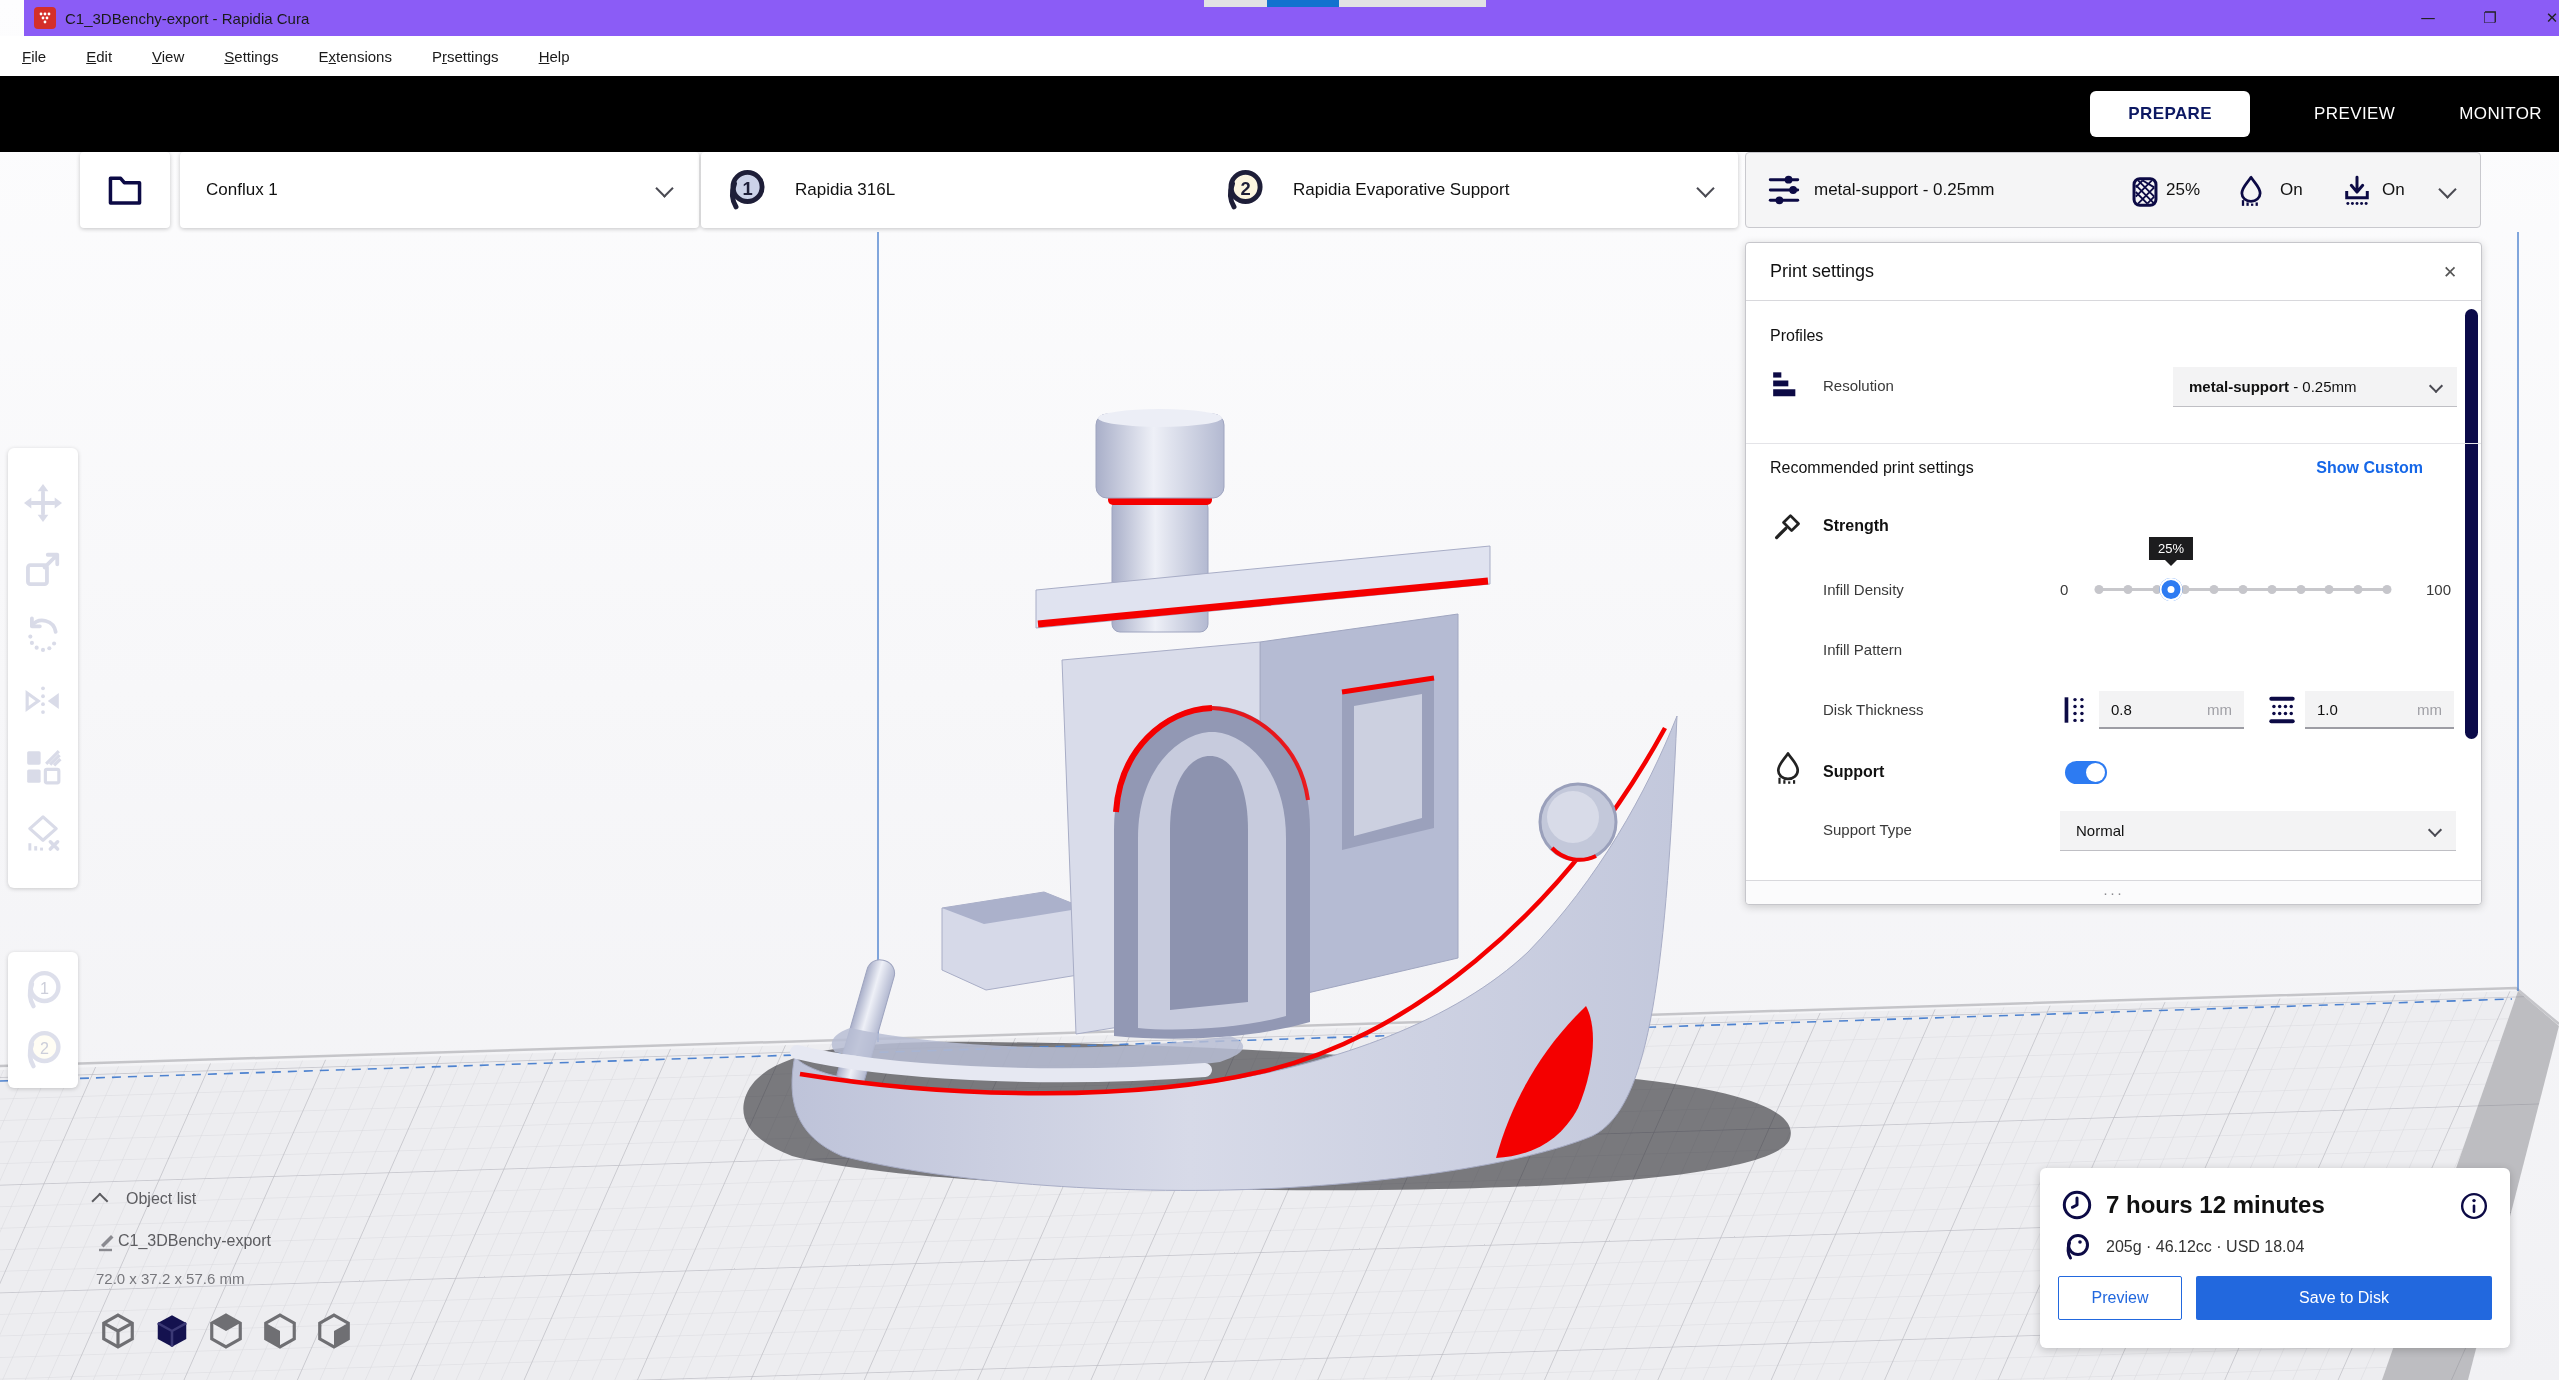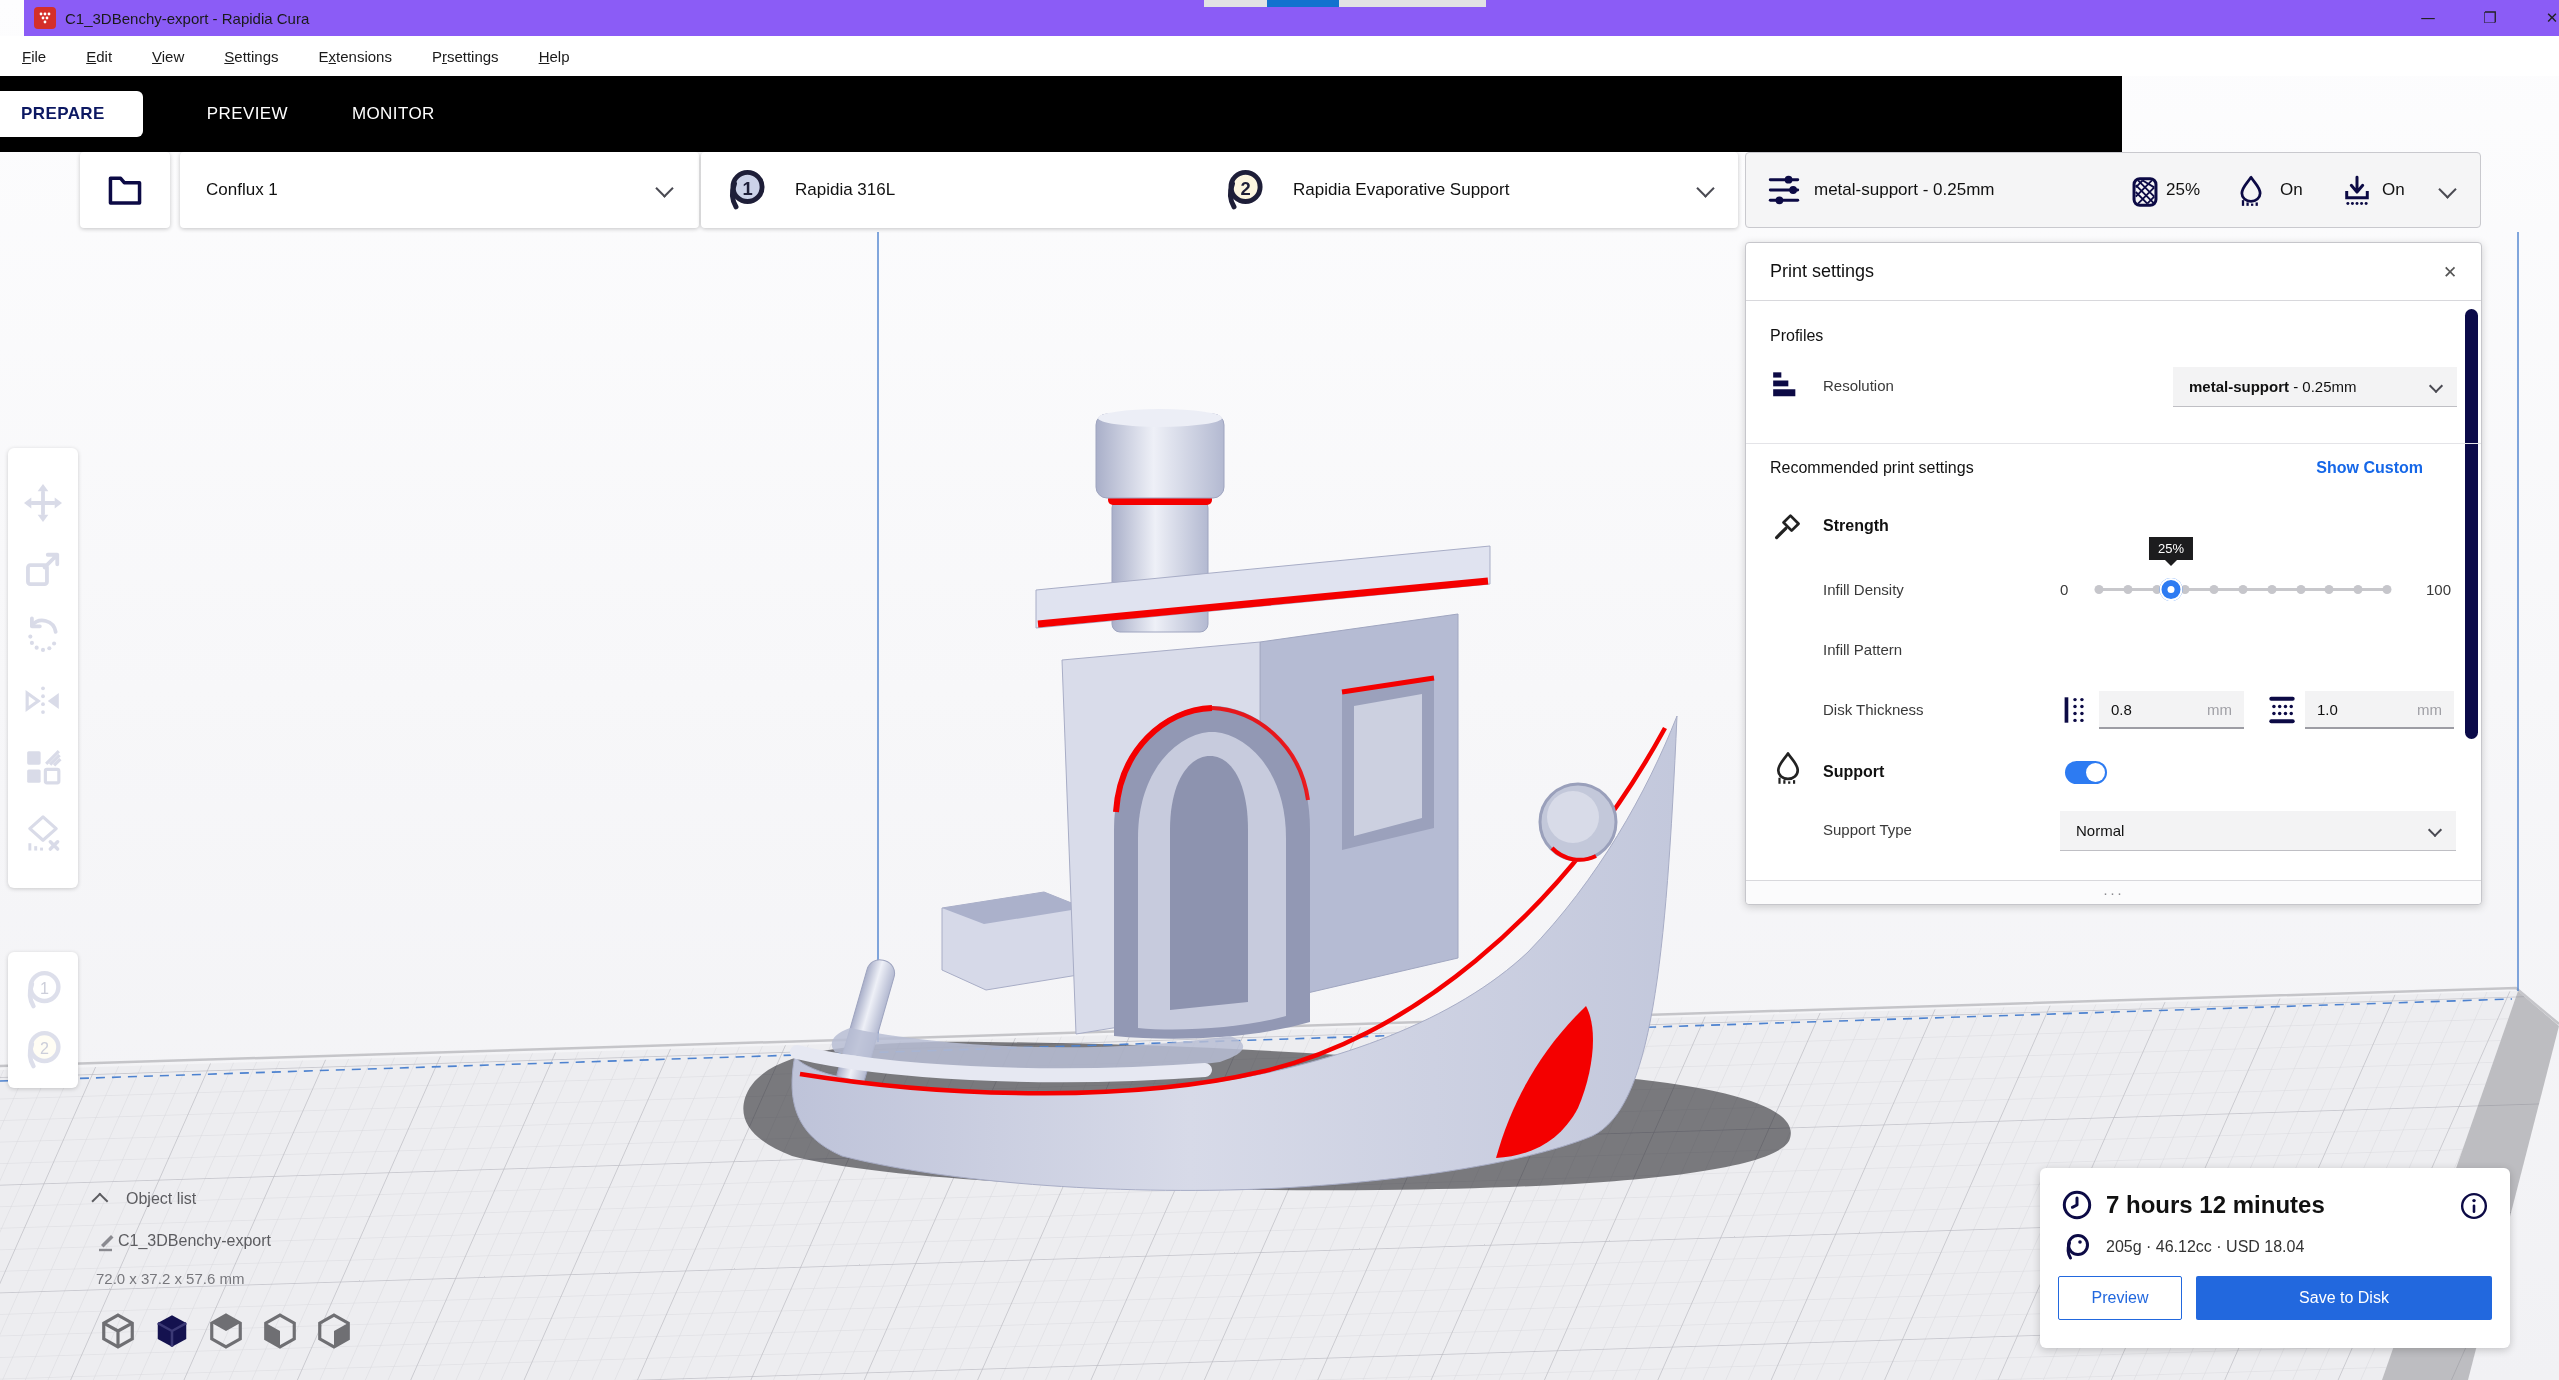--- a/index.html
+++ b/index.html
@@ -13,21 +13,21 @@
   .window-title { margin-left:9px; font-size:15px; color:#1a1a1a; }
   .top-strip { position:absolute; left:1180px; top:0; width:282px; height:7px; background:#e2e2e4; }
   .top-strip-blue { position:absolute; left:63px; top:0; width:72px; height:7px; background:#1272cf; }
   .win-controls { position:absolute; right:0; top:0; height:36px; display:flex; }
   .win-btn { width:62px; height:36px; display:flex; align-items:center; justify-content:center; font-size:15px; color:#222; font-family:"DejaVu Sans", sans-serif; }
 
   .menubar { position:absolute; left:0; top:36px; width:2559px; height:40px; background:#ffffff; z-index:30; display:flex; align-items:center; padding-left:22px; gap:40px; }
   .menu-item { font-size:15px; color:#1a1a1a; cursor:default; }
   .menu-item .mn { text-decoration:underline; }
 
-  .stagebar { position:absolute; left:0; top:76px; width:2122px; height:76px; background:#000000; z-index:30; display:flex; align-items:center; justify-content:flex-start; }
+  .stagebar { position:absolute; left:0; top:76px; width:2559px; height:76px; background:#000000; z-index:30; display:flex; align-items:center; justify-content:flex-end; }
   .stage-tabs { display:flex; align-items:center; gap:64px; transform:translateX(-17px); }
   .stage-tab { color:#ffffff; font-size:17px; letter-spacing:.4px; }
   .stage-tab.active { background:#ffffff; color:#0c1862; font-weight:700; padding:13px 38px; border-radius:6px; }
 
   
   .scene { position:absolute; left:0; top:0; width:2559px; height:1380px; z-index:1; }
 
   
   .cardrow { position:absolute; top:152px; left:0; width:2559px; height:78px; z-index:20; }
   .card { position:absolute; top:0; height:76px; background:#fff; border-radius:4px; box-shadow:0 1px 4px rgba(0,0,0,.22); display:flex; align-items:center; }

